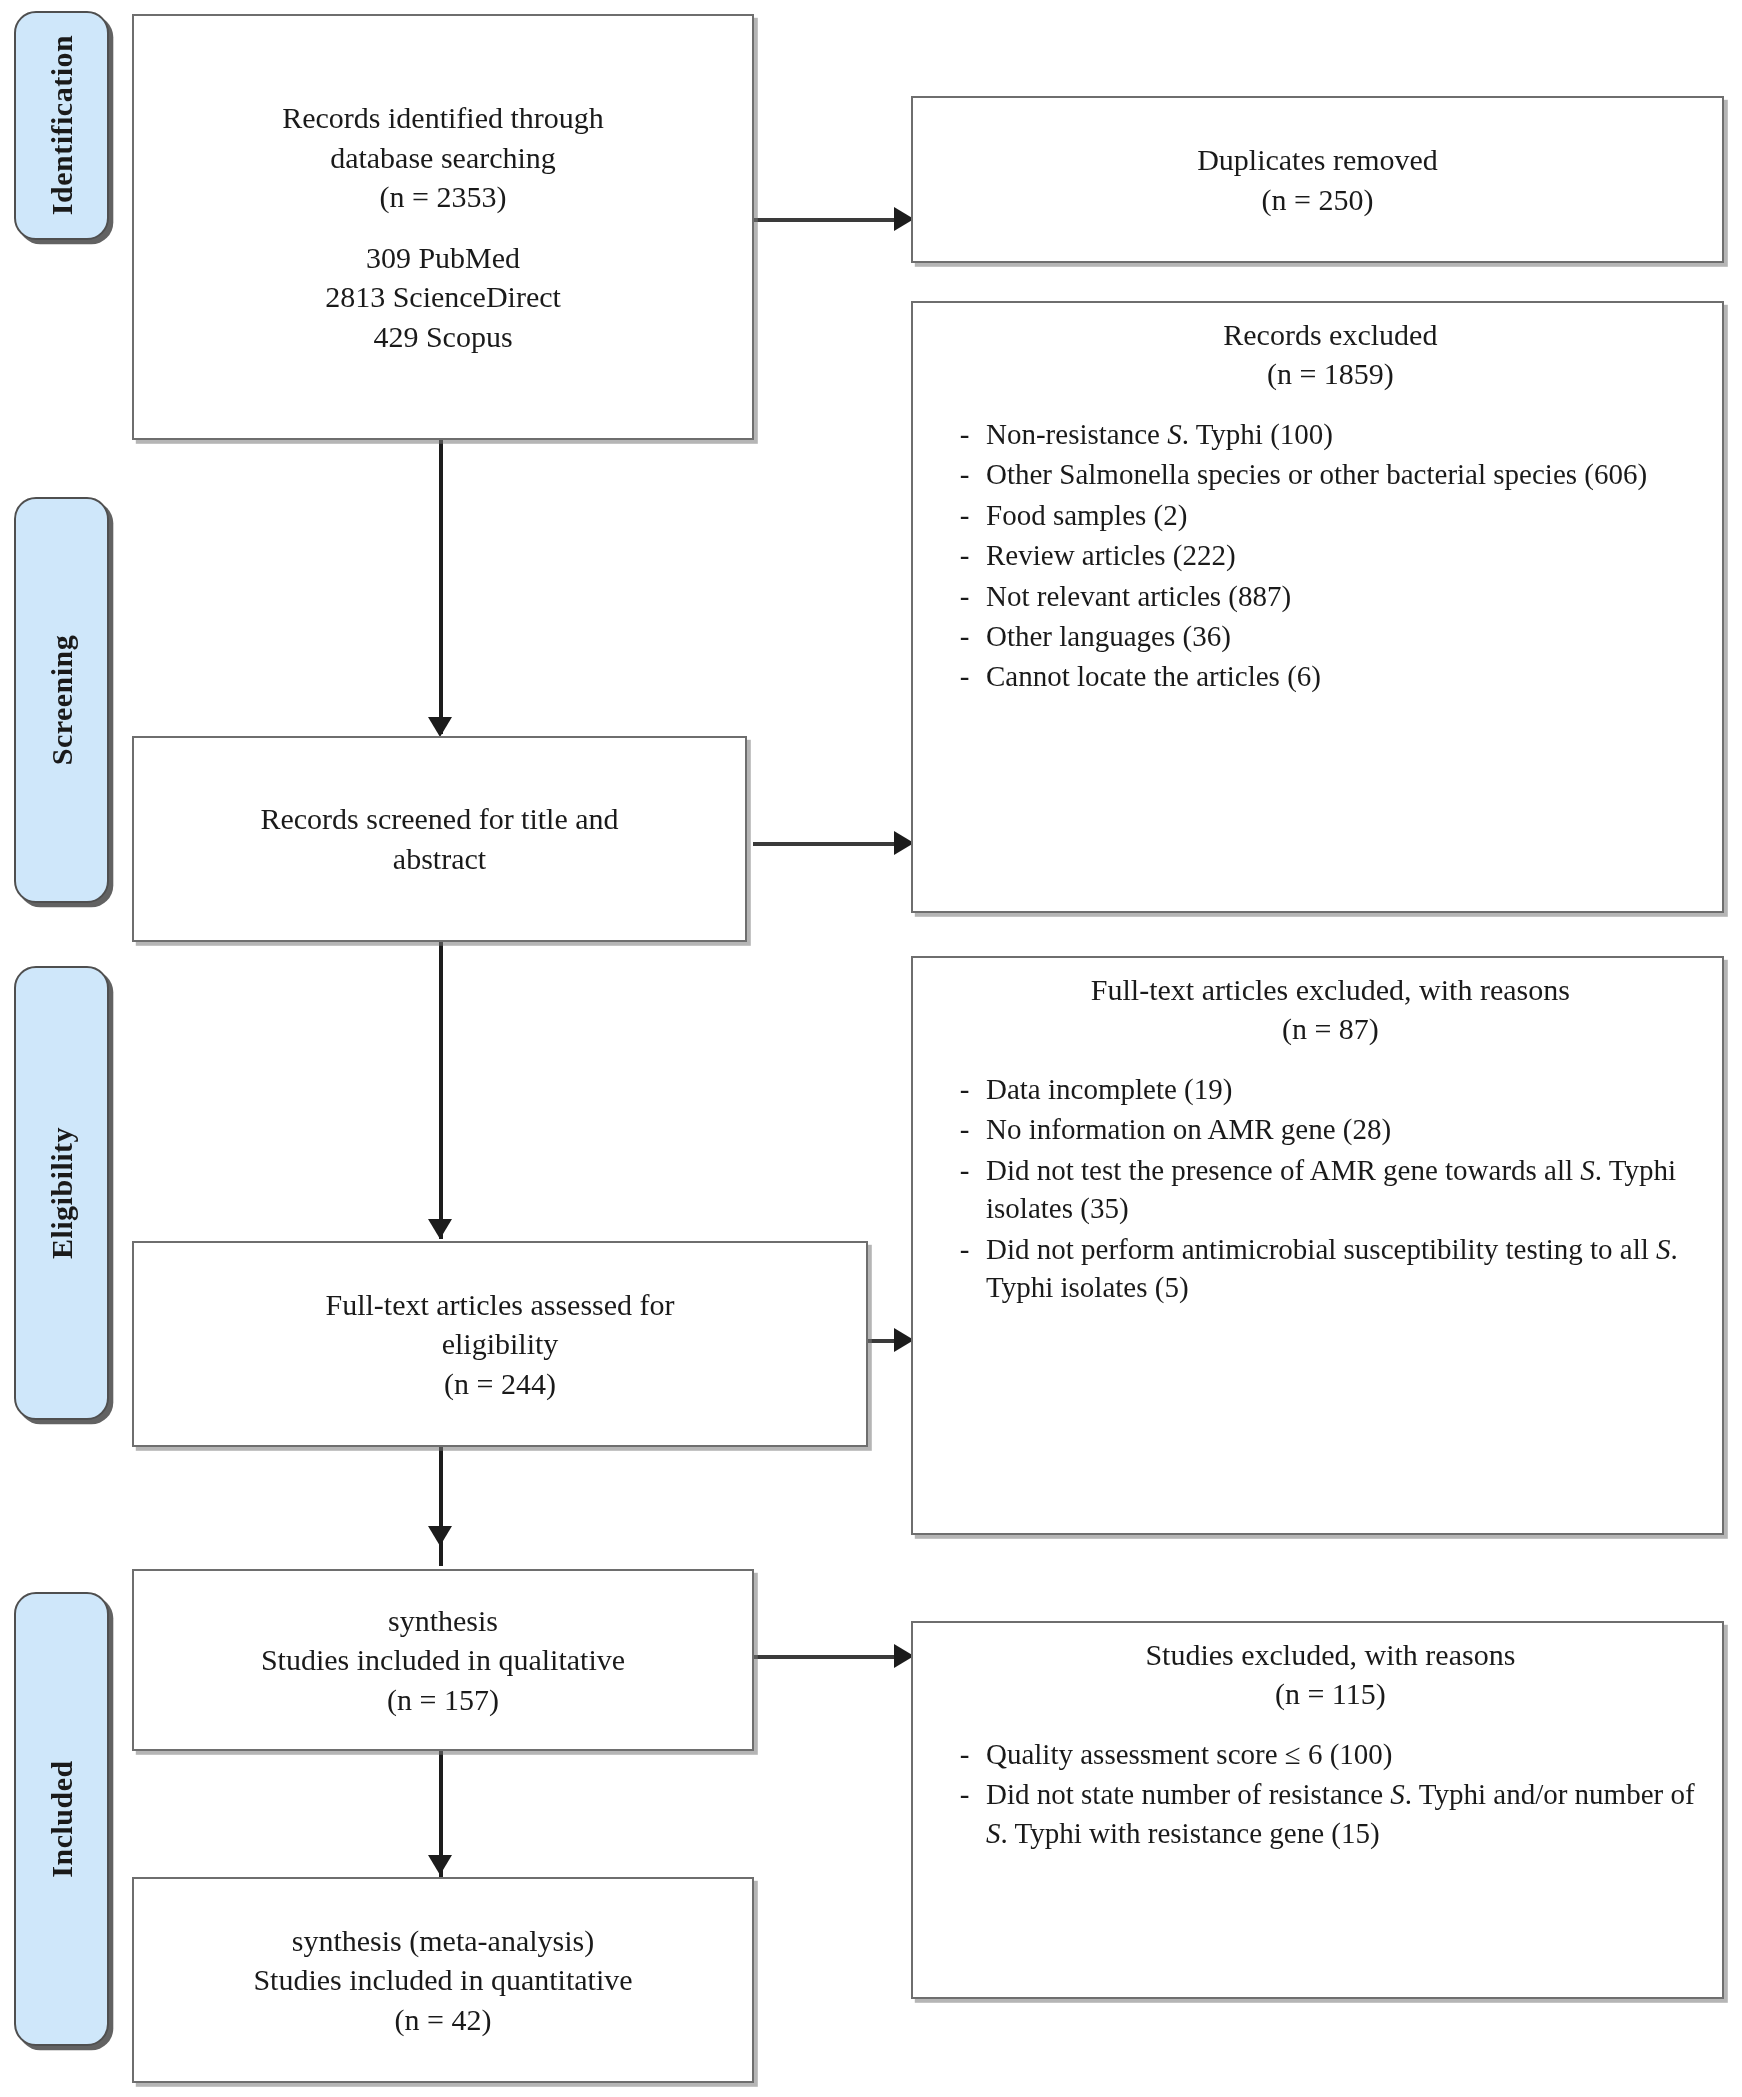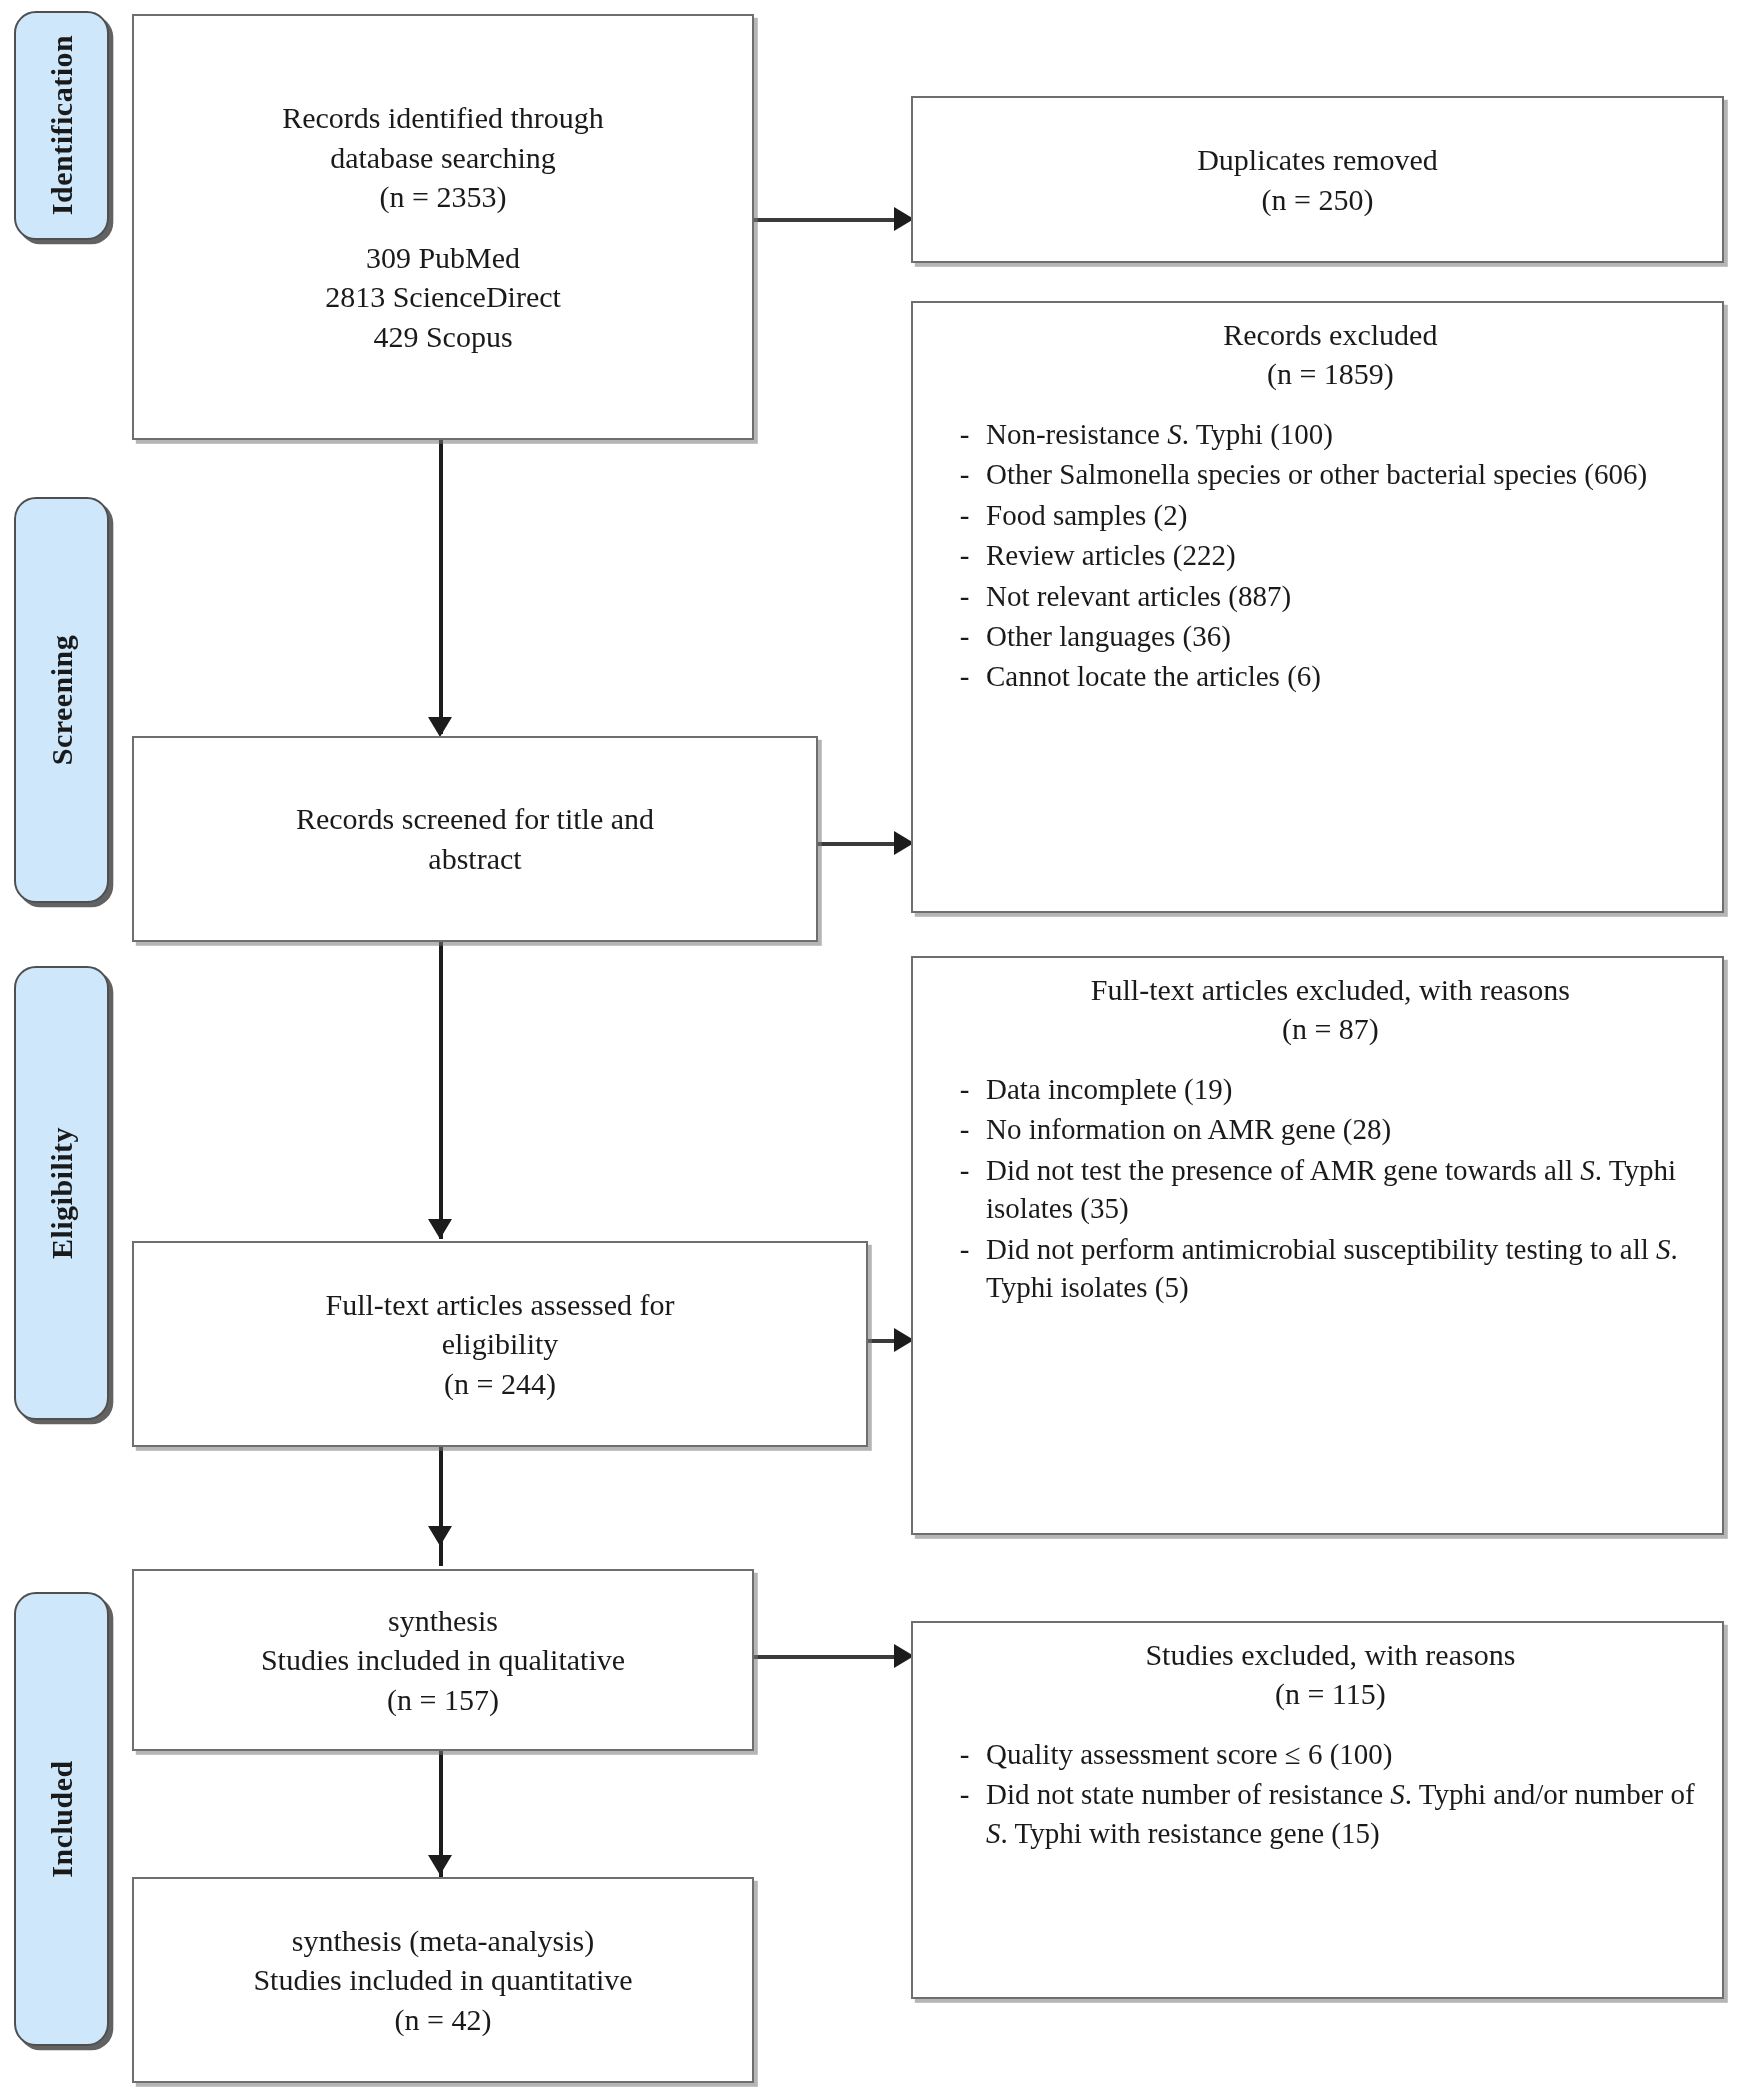--- a/index.html
+++ b/index.html
@@ -191,21 +191,21 @@
           <li><span class="dash">-</span>Other Salmonella species or other bacterial species (606)</li>
           <li><span class="dash">-</span>Food samples (2)</li>
           <li><span class="dash">-</span>Review articles (222)</li>
           <li><span class="dash">-</span>Not relevant articles (887)</li>
           <li><span class="dash">-</span>Other languages (36)</li>
           <li><span class="dash">-</span>Cannot locate the articles (6)</li>
         </ul>
     </div>
   </div>
 
-  <div class="flow-box" style="left:132px; top:736px; width:686px; height:206px;">
+  <div class="flow-box" style="left:132px; top:736px; width:615px; height:206px;">
     <div class="box-inner">
       <div class="ctr-line">Records screened for title and</div>
       <div class="ctr-line">abstract</div>
     </div>
   </div>
 
   <div class="flow-box" style="left:911px; top:956px; width:813px; height:579px;">
     <div class="box-inner top-aligned">
       <div class="ctr-line">Full-text articles excluded, with reasons</div>
       <div class="ctr-line">(n = 87)</div>

